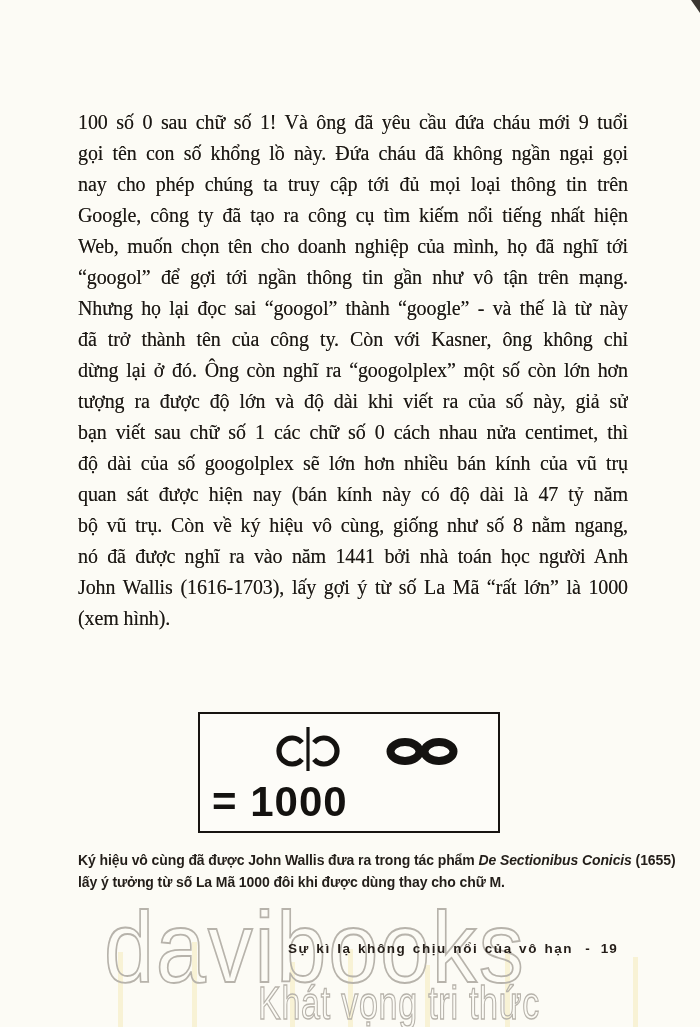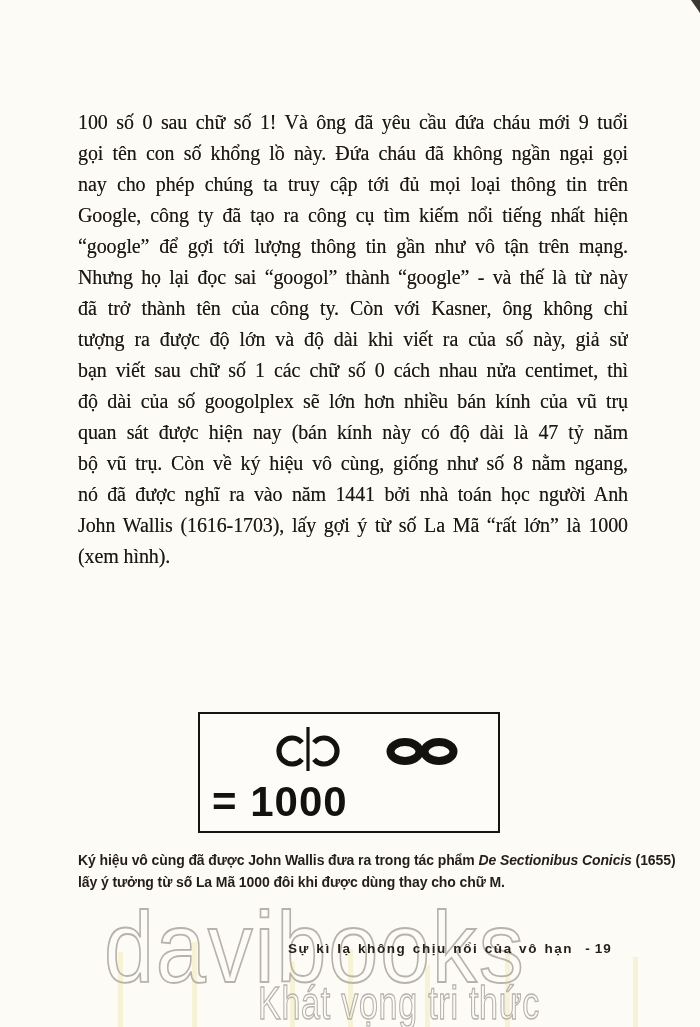--- a/index.html
+++ b/index.html
@@ -95,21 +95,21 @@
   
   .footer-line{
     position:absolute;left:288px;top:941px;
     font-family:"Liberation Sans", sans-serif;
     font-size:13.5px;font-weight:700;
     color:#241d18;
     z-index:3;white-space:nowrap;
   }
   .footer-line .ftitle{letter-spacing:1.6px;word-spacing:1px;}
   .footer-line .fsep{margin-left:12px;}
-  .footer-line .fpage{margin-left:5px;letter-spacing:1px;}
+  .footer-line .fpage{margin-left:11px;letter-spacing:1px;}
 
   
   .streak{
     position:absolute;width:5px;bottom:0;
     background:rgba(238,222,140,0.30);
     z-index:0;
   }
   .corner-mark{
     position:absolute;right:0;top:0;width:9px;height:13px;
     background:#3a3631;
@@ -132,23 +132,25 @@
   <div class="corner-mark"></div>
 
   <div class="wm-brand">davibooks</div>
   <div class="wm-slogan">Khát vọng tri thức</div>
 
   <div class="body-text" id="body-lines">
       <div class="bline">100 số 0 sau chữ số 1! Và ông đã yêu cầu đứa cháu mới 9 tuổi</div>
       <div class="bline">gọi tên con số khổng lồ này. Đứa cháu đã không ngần ngại gọi</div>
       <div class="bline">nay cho phép chúng ta truy cập tới đủ mọi loại thông tin trên</div>
       <div class="bline">Google, công ty đã tạo ra công cụ tìm kiếm nổi tiếng nhất hiện</div>
-      <div class="bline">“google” để gợi tới lượng thông tin gần như vô tận trên mạng.</div>
+      <div class="bline">Web, muốn chọn tên cho doanh nghiệp của mình, họ đã nghĩ tới</div>
+      <div class="bline">“googol” để gợi tới ngần thông tin gần như vô tận trên mạng.</div>
       <div class="bline">Nhưng họ lại đọc sai “googol” thành “google” - và thế là từ này</div>
       <div class="bline">đã trở thành tên của công ty. Còn với Kasner, ông không chỉ</div>
+      <div class="bline">dừng lại ở đó. Ông còn nghĩ ra “googolplex” một số còn lớn hơn</div>
       <div class="bline">tượng ra được độ lớn và độ dài khi viết ra của số này, giả sử</div>
       <div class="bline">bạn viết sau chữ số 1 các chữ số 0 cách nhau nửa centimet, thì</div>
       <div class="bline">độ dài của số googolplex sẽ lớn hơn nhiều bán kính của vũ trụ</div>
       <div class="bline">quan sát được hiện nay (bán kính này có độ dài là 47 tỷ năm</div>
       <div class="bline">bộ vũ trụ. Còn về ký hiệu vô cùng, giống như số 8 nằm ngang,</div>
       <div class="bline">nó đã được nghĩ ra vào năm 1441 bởi nhà toán học người Anh</div>
       <div class="bline">John Wallis (1616-1703), lấy gợi ý từ số La Mã “rất lớn” là 1000</div>
       <div class="bline last">(xem hình).</div>
     </div>
 

